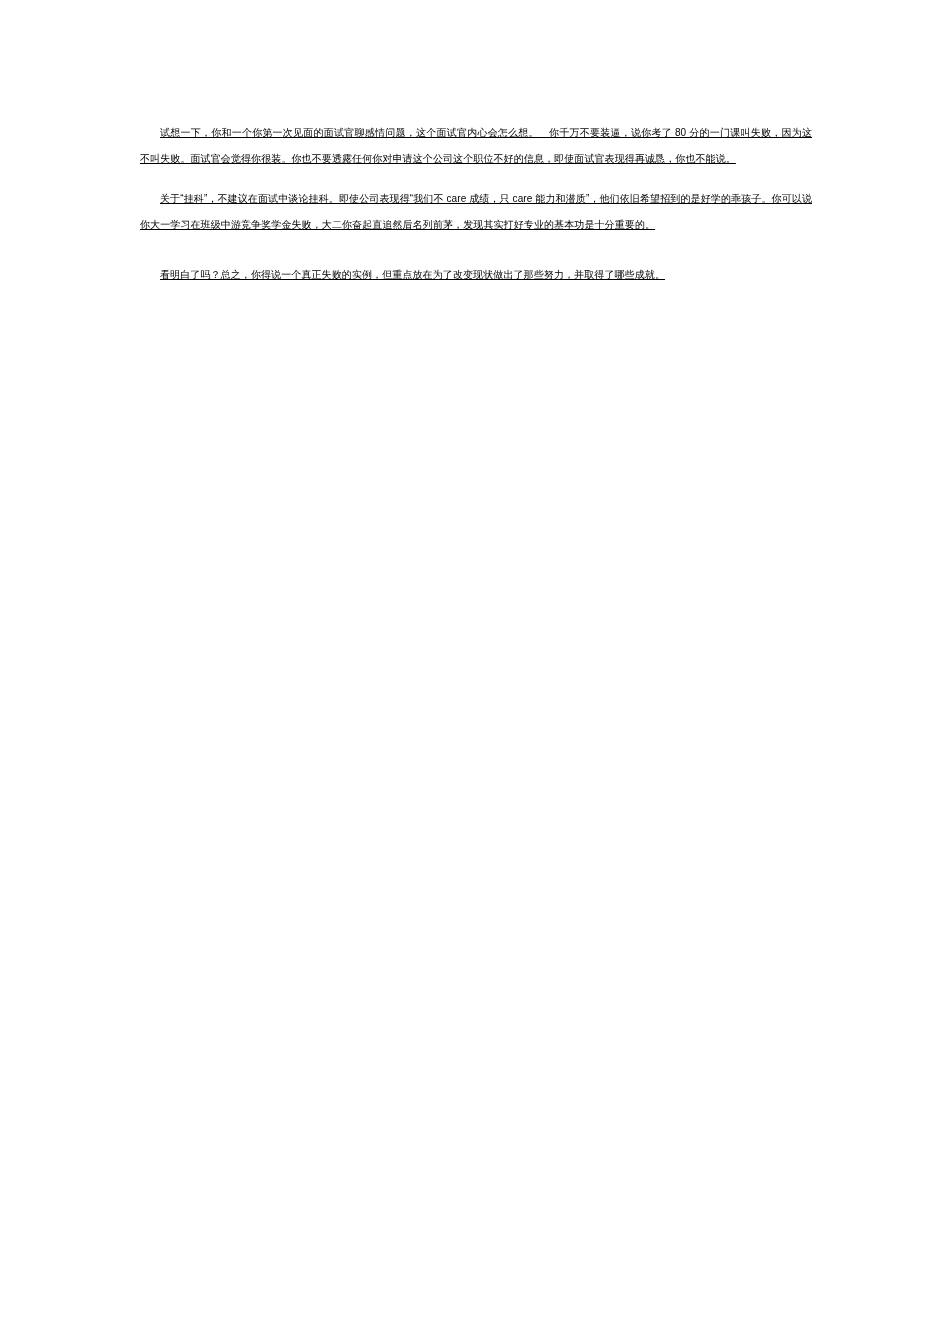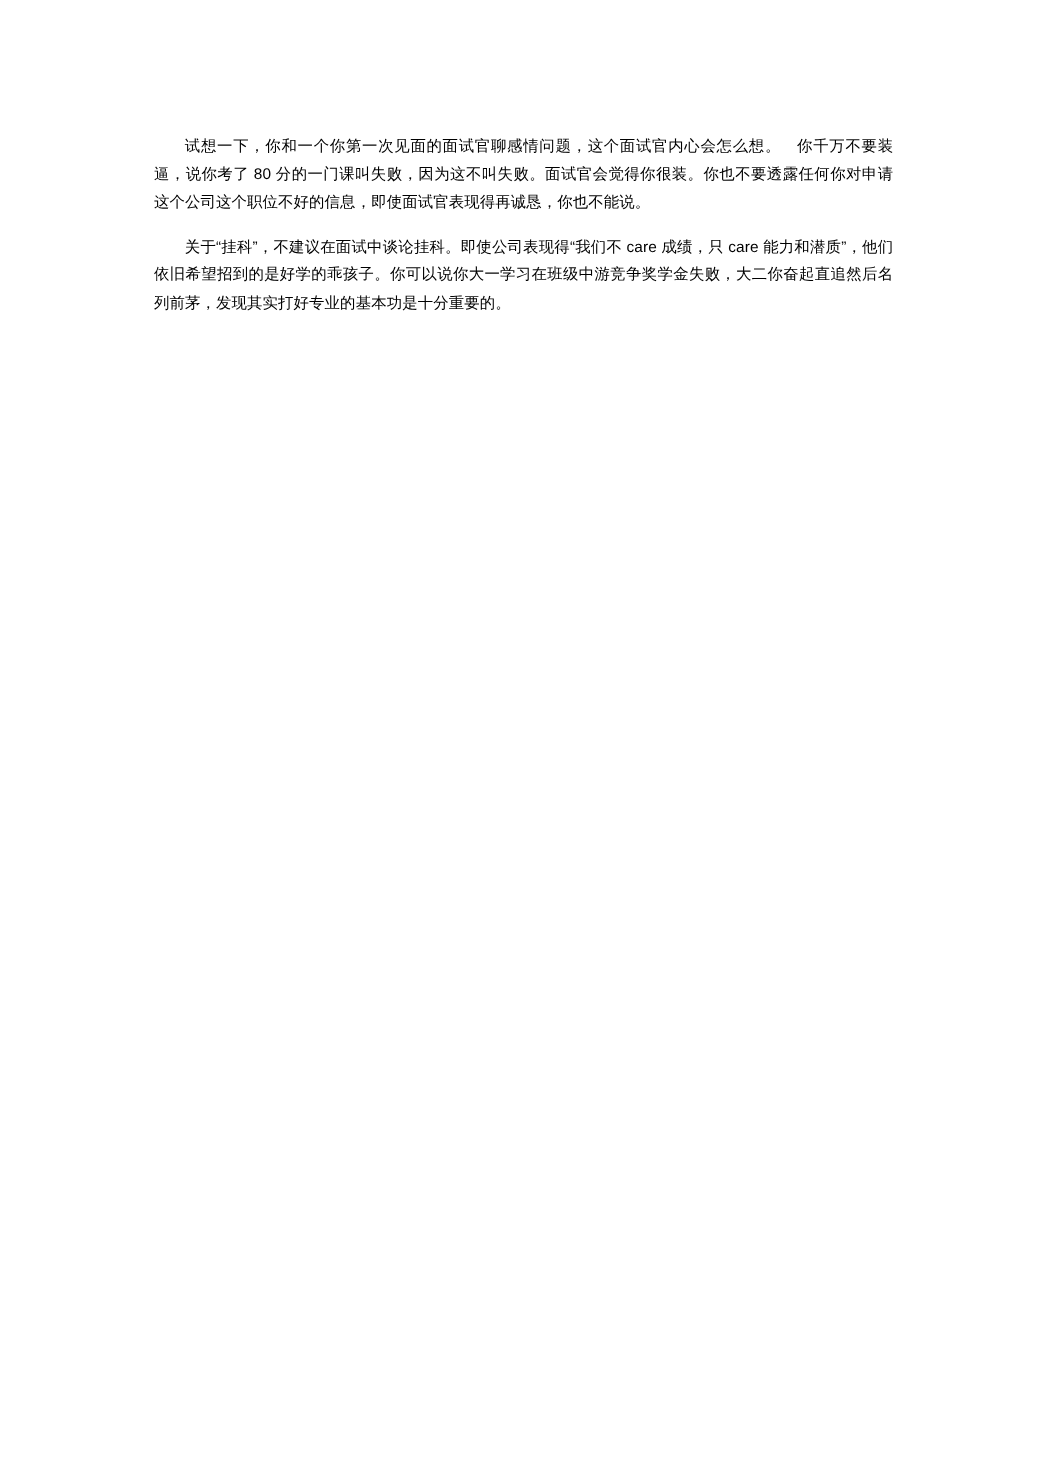--- a/index.html
+++ b/index.html
@@ -24,36 +24,38 @@
     overflow: hidden;
   }
   .content {
     position: absolute;
     left: 140px;
     top: 120px;
     width: 672px;
   }
   .para {
     margin: 0 0 0 0;
-    font-size: 14px;
+    font-size: 10px;
     line-height: 25.5px;
     text-align: justify;
     text-justify: inter-ideograph;
     letter-spacing: 0.1px;
     text-indent: 2em;
     word-break: break-all;
+    text-decoration: underline;
   }
   .para + .para {
     margin-top: 15px;
   }
   .para.gap-before {
     margin-top: 25px;
   }
 </style>
 </head>
 <body>
 
 <div class="page">
   <div class="content">
     <p class="para">试想一下，你和一个你第一次见面的面试官聊感情问题，这个面试官内心会怎么想。　你千万不要装逼，说你考了 80 分的一门课叫失败，因为这不叫失败。面试官会觉得你很装。你也不要透露任何你对申请这个公司这个职位不好的信息，即使面试官表现得再诚恳，你也不能说。</p>
     <p class="para">关于“挂科”，不建议在面试中谈论挂科。即使公司表现得“我们不 care 成绩，只 care 能力和潜质”，他们依旧希望招到的是好学的乖孩子。你可以说你大一学习在班级中游竞争奖学金失败，大二你奋起直追然后名列前茅，发现其实打好专业的基本功是十分重要的。</p>
+    <p class="para gap-before">看明白了吗？总之，你得说一个真正失败的实例，但重点放在为了改变现状做出了那些努力，并取得了哪些成就。</p>
   </div>
 </div>
 
 </body></html>

